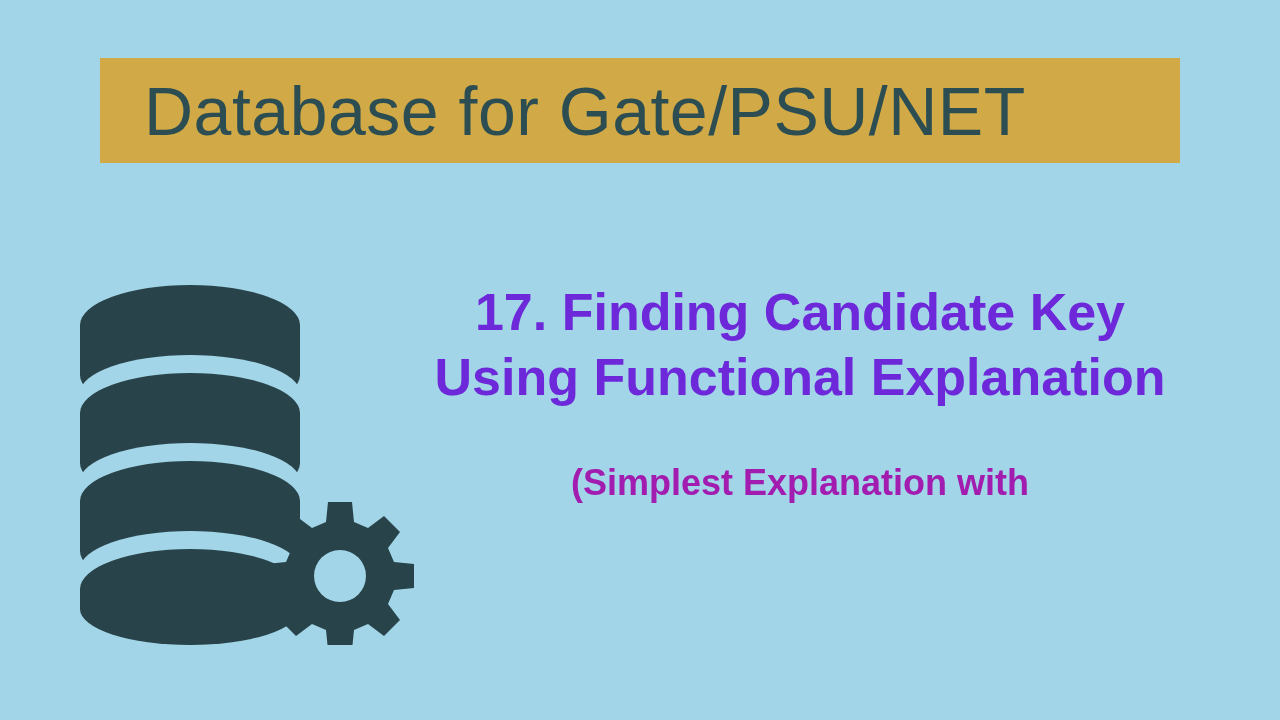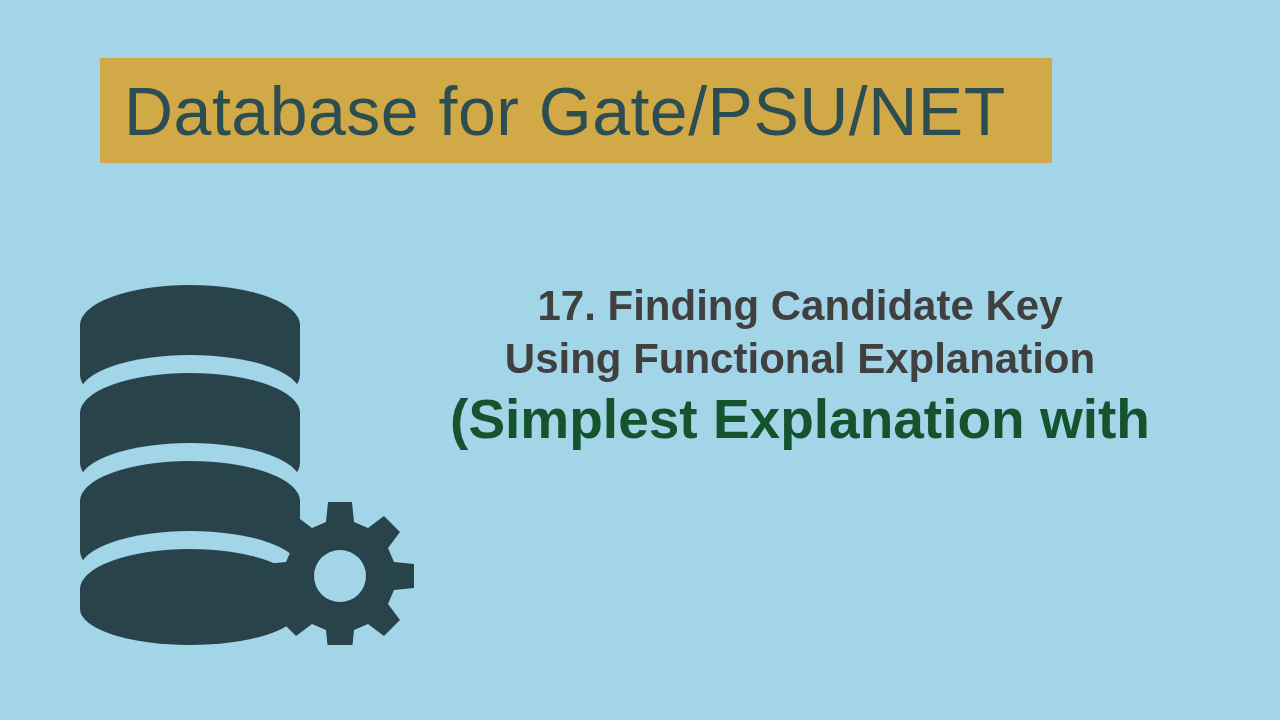--- a/index.html
+++ b/index.html
@@ -8,26 +8,26 @@
     height: 720px;
     background: #a3d5e8;
     font-family: Arial, Helvetica, sans-serif;
     position: relative;
     overflow: hidden;
   }
   .title-banner {
     position: absolute;
     top: 58px;
     left: 100px;
-    width: 952px;
+    width: 1080px;
     height: 105px;
     background: #d1a946;
     display: flex;
     align-items: center;
-    padding-left: 24px;
+    padding-left: 44px;
   }
   .title-text {
     color: #2c4e52;
     font-size: 68px;
     font-weight: 400;
     letter-spacing: 0.5px;
   }
   .icon-container {
     position: absolute;
     left: 75px;
@@ -46,28 +46,29 @@
     top: 210px;
   }
   .content-block {
     position: absolute;
     left: 360px;
     top: 280px;
     width: 880px;
     text-align: center;
   }
   .heading-line {
-    color: #404040;
-    font-size: 42px;
+    color: #6d28d9;
+    font-size: 52px;
     font-weight: 700;
     line-height: 1.25;
   }
   .subheading {
-    color: #14532d;
-    font-size: 55px;
+    margin-top: 50px;
+    color: #a21caf;
+    font-size: 36px;
     font-weight: 700;
     line-height: 1.25;
   }
 </style>
 </head>
 <body>
 
 <div class="title-banner">
   <span class="title-text">Database for Gate/PSU/NET</span>
 </div>

